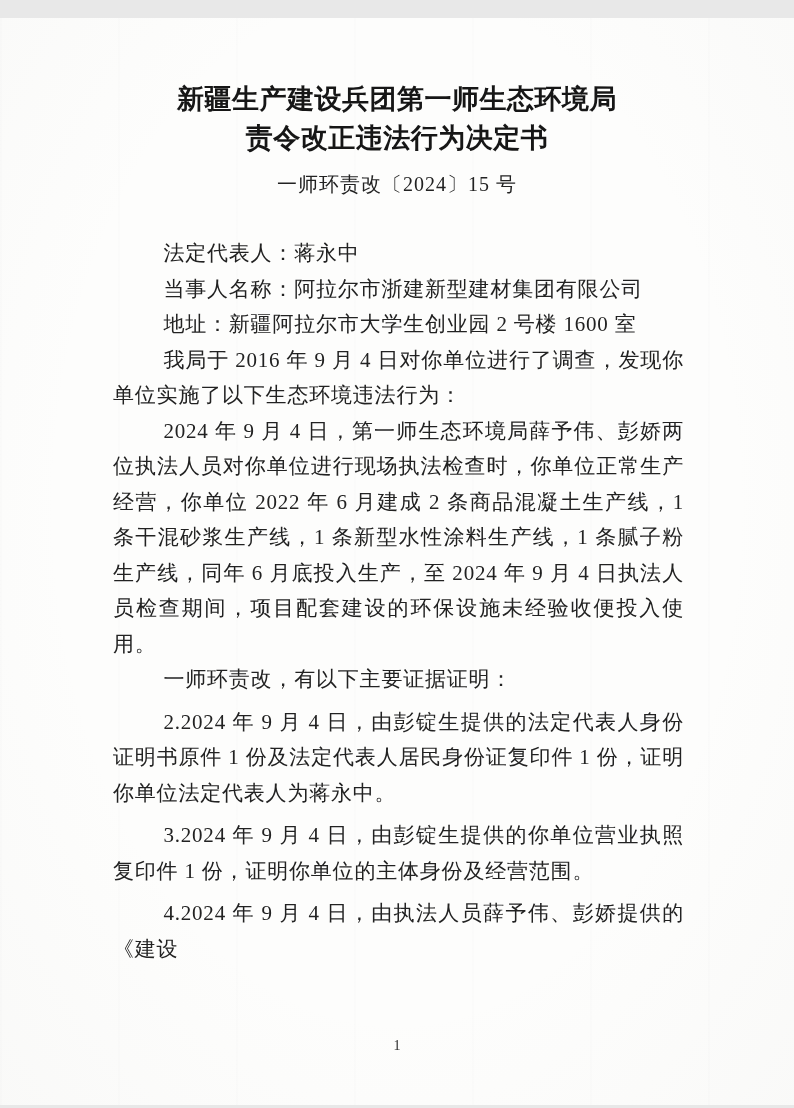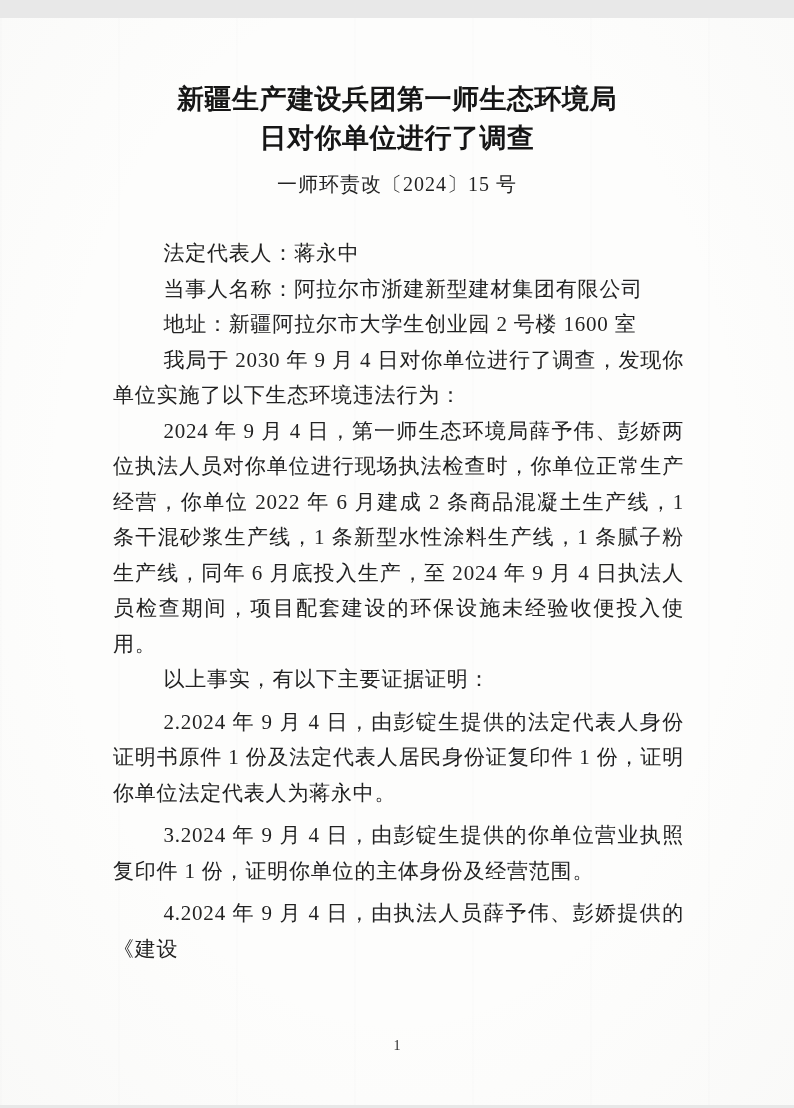--- a/index.html
+++ b/index.html
@@ -74,38 +74,38 @@
     font-family: "Liberation Serif", serif;
   }
 </style>
 </head>
 <body>
 
 <div class="page">
 
   <div class="title-block">
     <h1 class="doc-title">新疆生产建设兵团第一师生态环境局</h1>
-    <h1 class="doc-title">日对你单位进行了调查</h1>
+    <h1 class="doc-title">责令改正违法行为决定书</h1>
     <div class="doc-number">一师环责改〔2024〕15 号</div>
   </div>
 
   <div class="doc-body">
 
     <p><span class="field-label">法定代表人：</span><span class="field-value">蒋永中</span></p>
 
     <p><span class="field-label">当事人名称：</span><span class="field-value">阿拉尔市浙建新型建材集团有限公司</span></p>
 
 
     <p><span class="field-label">地址：</span><span class="field-value">新疆阿拉尔市大学生创业园 2 号楼 1600 室</span></p>
 
-    <p>我局于 2030 年 9 月 4 日对你单位进行了调查，发现你单位实施了以下生态环境违法行为：</p>
+    <p>我局于 2016 年 9 月 4 日对你单位进行了调查，发现你单位实施了以下生态环境违法行为：</p>
 
     <p>2024 年 9 月 4 日，第一师生态环境局薛予伟、彭娇两位执法人员对你单位进行现场执法检查时，你单位正常生产经营，你单位 2022 年 6 月建成 2 条商品混凝土生产线，1 条干混砂浆生产线，1 条新型水性涂料生产线，1 条腻子粉生产线，同年 6 月底投入生产，至 2024 年 9 月 4 日执法人员检查期间，项目配套建设的环保设施未经验收便投入使用。</p>
 
-    <p>以上事实，有以下主要证据证明：</p>
+    <p>一师环责改，有以下主要证据证明：</p>
 
 
     <p class="evidence-item">2.2024 年 9 月 4 日，由彭锭生提供的法定代表人身份证明书原件 1 份及法定代表人居民身份证复印件 1 份，证明你单位法定代表人为蒋永中。</p>
 
     <p class="evidence-item">3.2024 年 9 月 4 日，由彭锭生提供的你单位营业执照复印件 1 份，证明你单位的主体身份及经营范围。</p>
 
     <p class="evidence-item">4.2024 年 9 月 4 日，由执法人员薛予伟、彭娇提供的《建设</p>
 
   </div>
 

